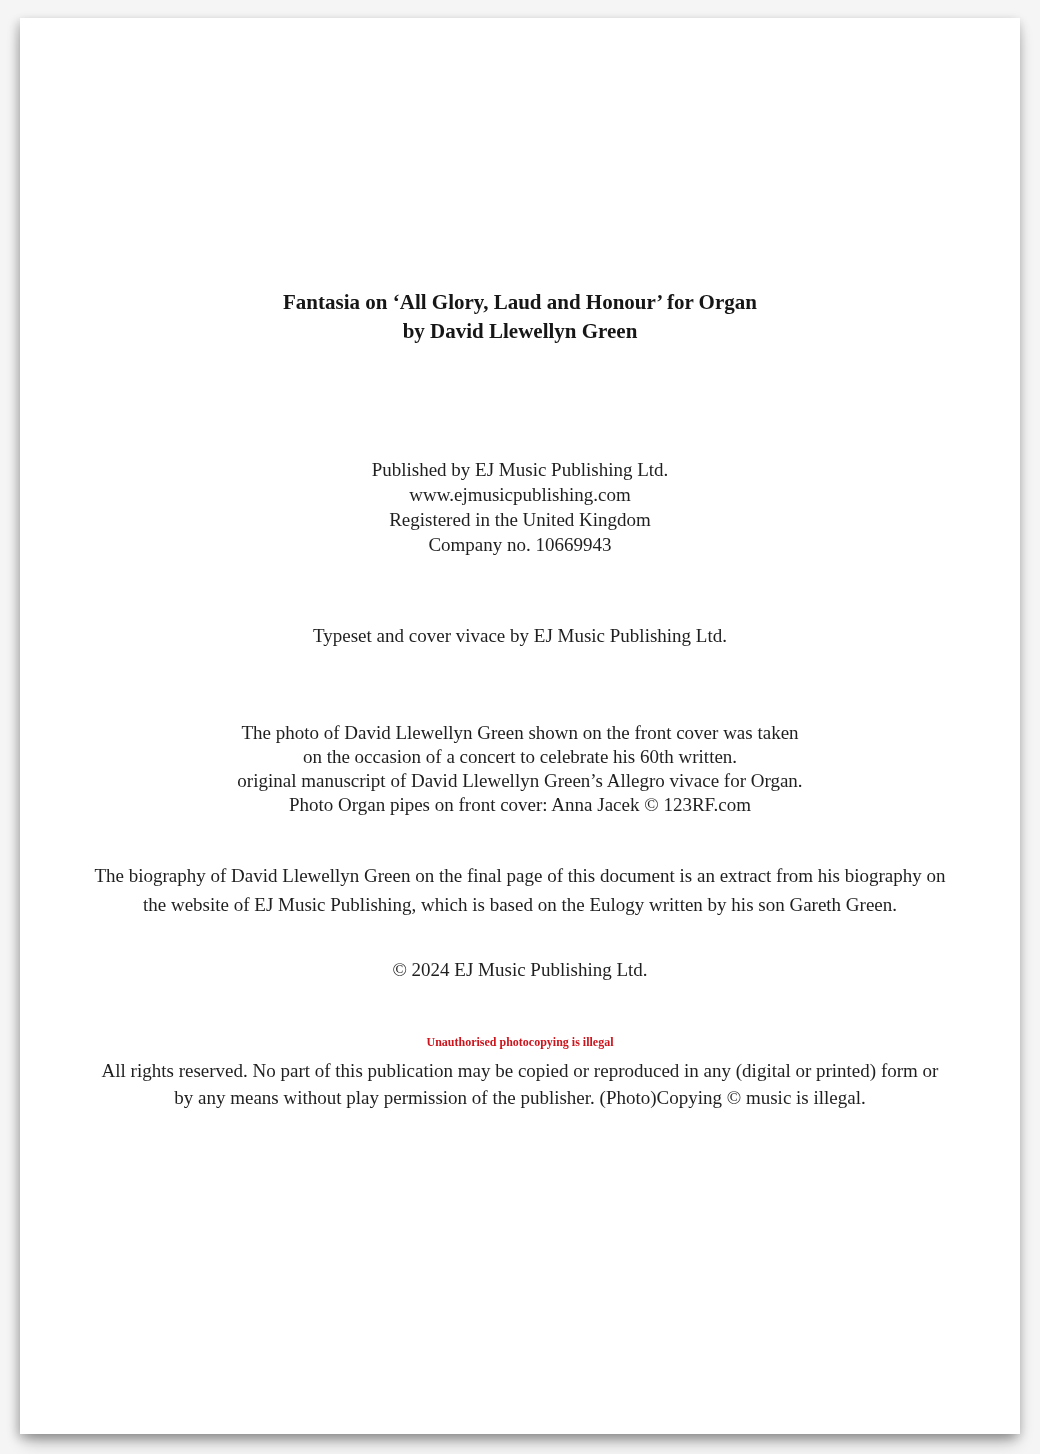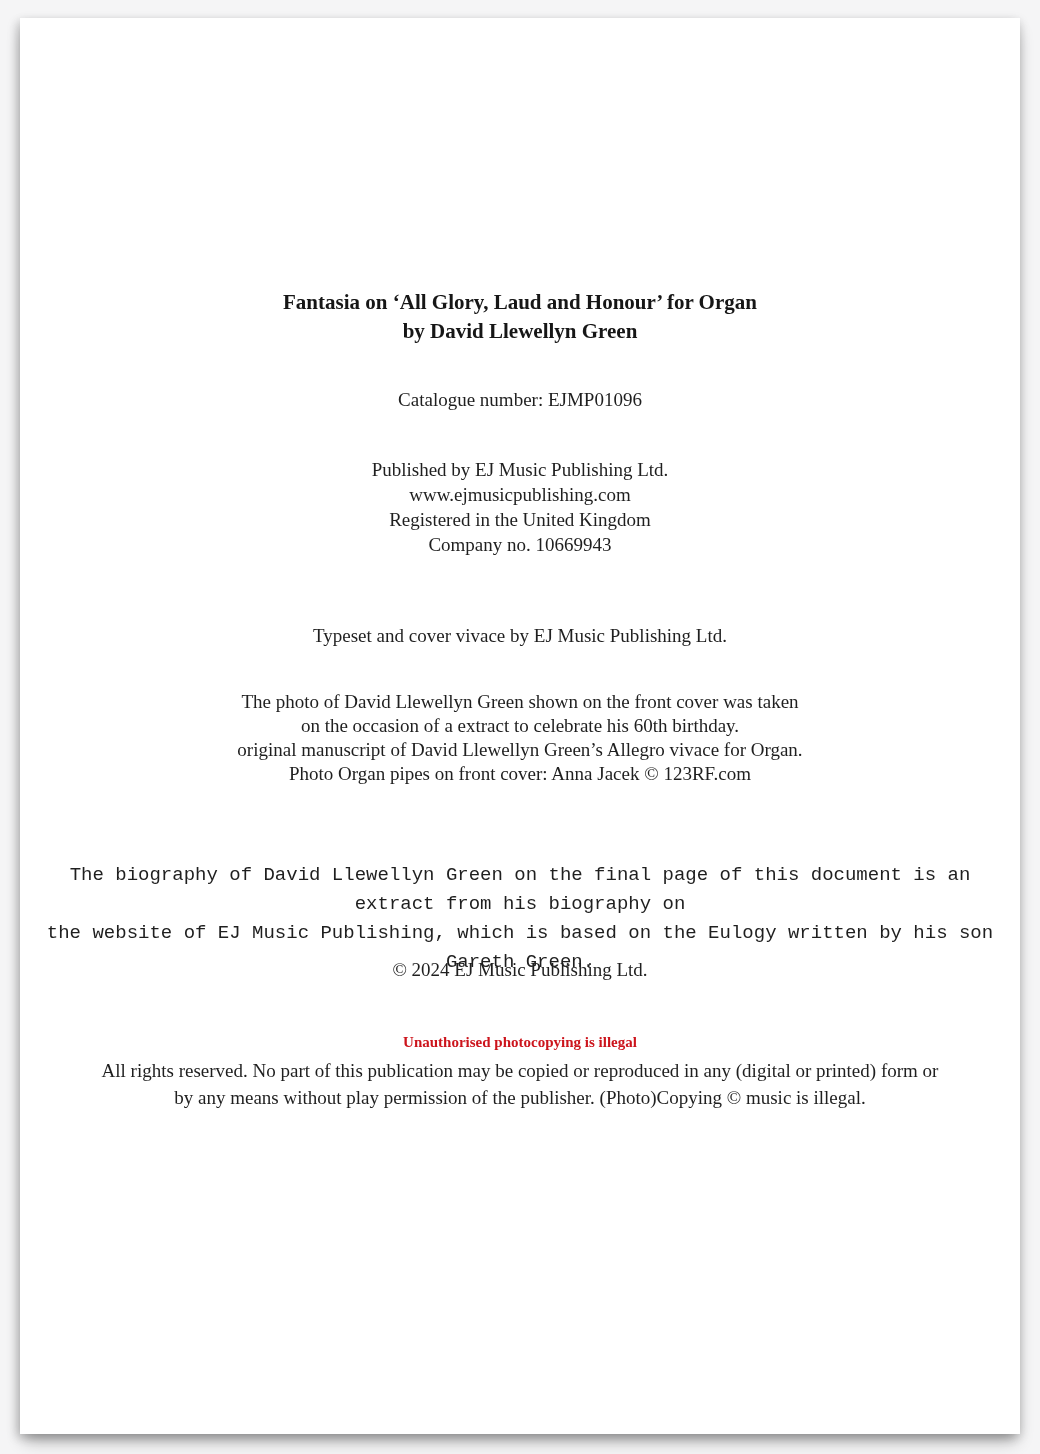--- a/index.html
+++ b/index.html
@@ -36,60 +36,59 @@
   .title-block {
     top: 270px;
     font-size: 21px;
     line-height: 29px;
     font-weight: bold;
     color: #161616;
   }
   .catalogue-block   { top: 369px; }
   .publisher-block   { top: 439px; line-height: 25px; }
   .typeset-block     { top: 605px; }
-  .photo-note-block  { top: 672px; line-height: 24px; }
-  .bio-note-block    { top: 843px; line-height: 29px; font-family: Liberation Mono, monospace; }
+  .photo-note-block  { top: 703px; line-height: 24px; }
+  .bio-note-block    { top: 843px; line-height: 29px; }
   .copyright-block   { top: 939px; }
   .warning-block {
     top: 1012px;
-    font-size: 15px;
+    font-size: 12px;
     font-weight: bold;
   }
   .rights-block      { top: 1039px; line-height: 27px; }
   .purchase-block {
     top: 1135px;
     font-size: 20.5px;
     font-style: italic;
     line-height: 27px;
   }
 </style>
 </head>
 <body>
 
 <div class="page">
 
   <div class="block title-block">
       <div>Fantasia on ‘All Glory, Laud and Honour’ for Organ</div>
       <div>by David Llewellyn Green</div>
     </div>
 
-  <div class="block catalogue-block">Catalogue number: EJMP01096</div>
 
   <div class="block publisher-block">
       <div>Published by EJ Music Publishing Ltd.</div>
       <div>www.ejmusicpublishing.com</div>
       <div>Registered in the United Kingdom</div>
       <div>Company no. 10669943</div>
     </div>
 
   <div class="block typeset-block">Typeset and cover vivace by EJ Music Publishing Ltd.</div>
 
   <div class="block photo-note-block">
       <div>The photo of David Llewellyn Green shown on the front cover was taken</div>
-      <div>on the occasion of a extract to celebrate his 60th birthday.</div>
+      <div>on the occasion of a concert to celebrate his 60th written.</div>
       <div>original manuscript of David Llewellyn Green’s Allegro vivace for Organ.</div>
       <div>Photo Organ pipes on front cover: Anna Jacek © 123RF.com</div>
     </div>
 
   <div class="block bio-note-block">
       <div>The biography of David Llewellyn Green on the final page of this document is an extract from his biography on</div>
       <div>the website of EJ Music Publishing, which is based on the Eulogy written by his son Gareth Green.</div>
     </div>
 
   <div class="block copyright-block">© 2024 EJ Music Publishing Ltd.</div>

